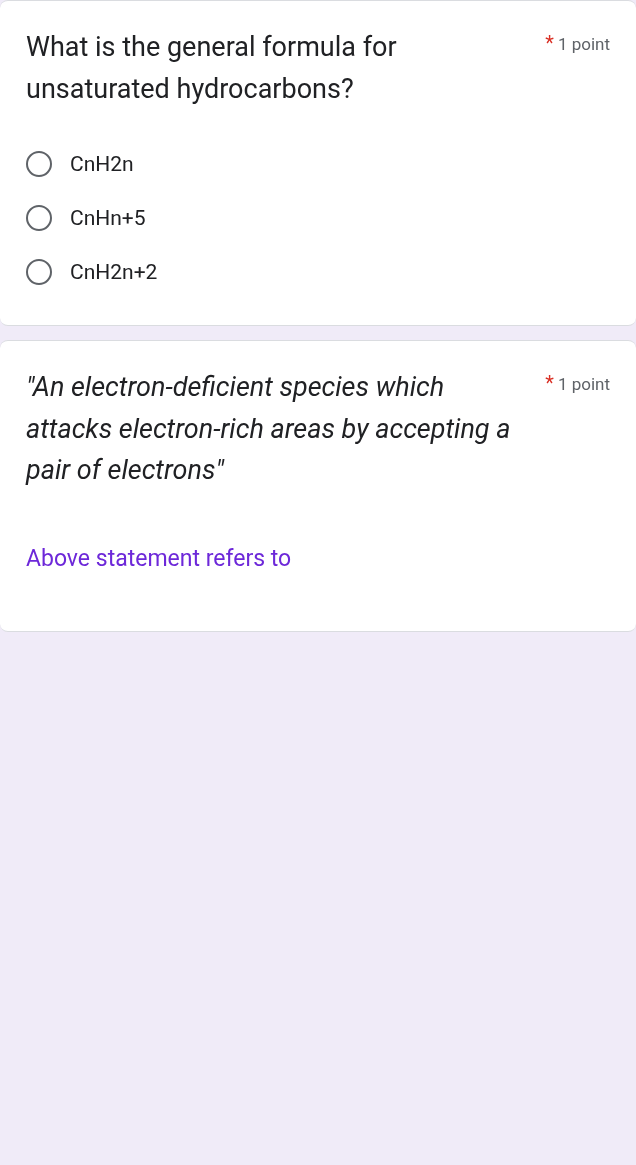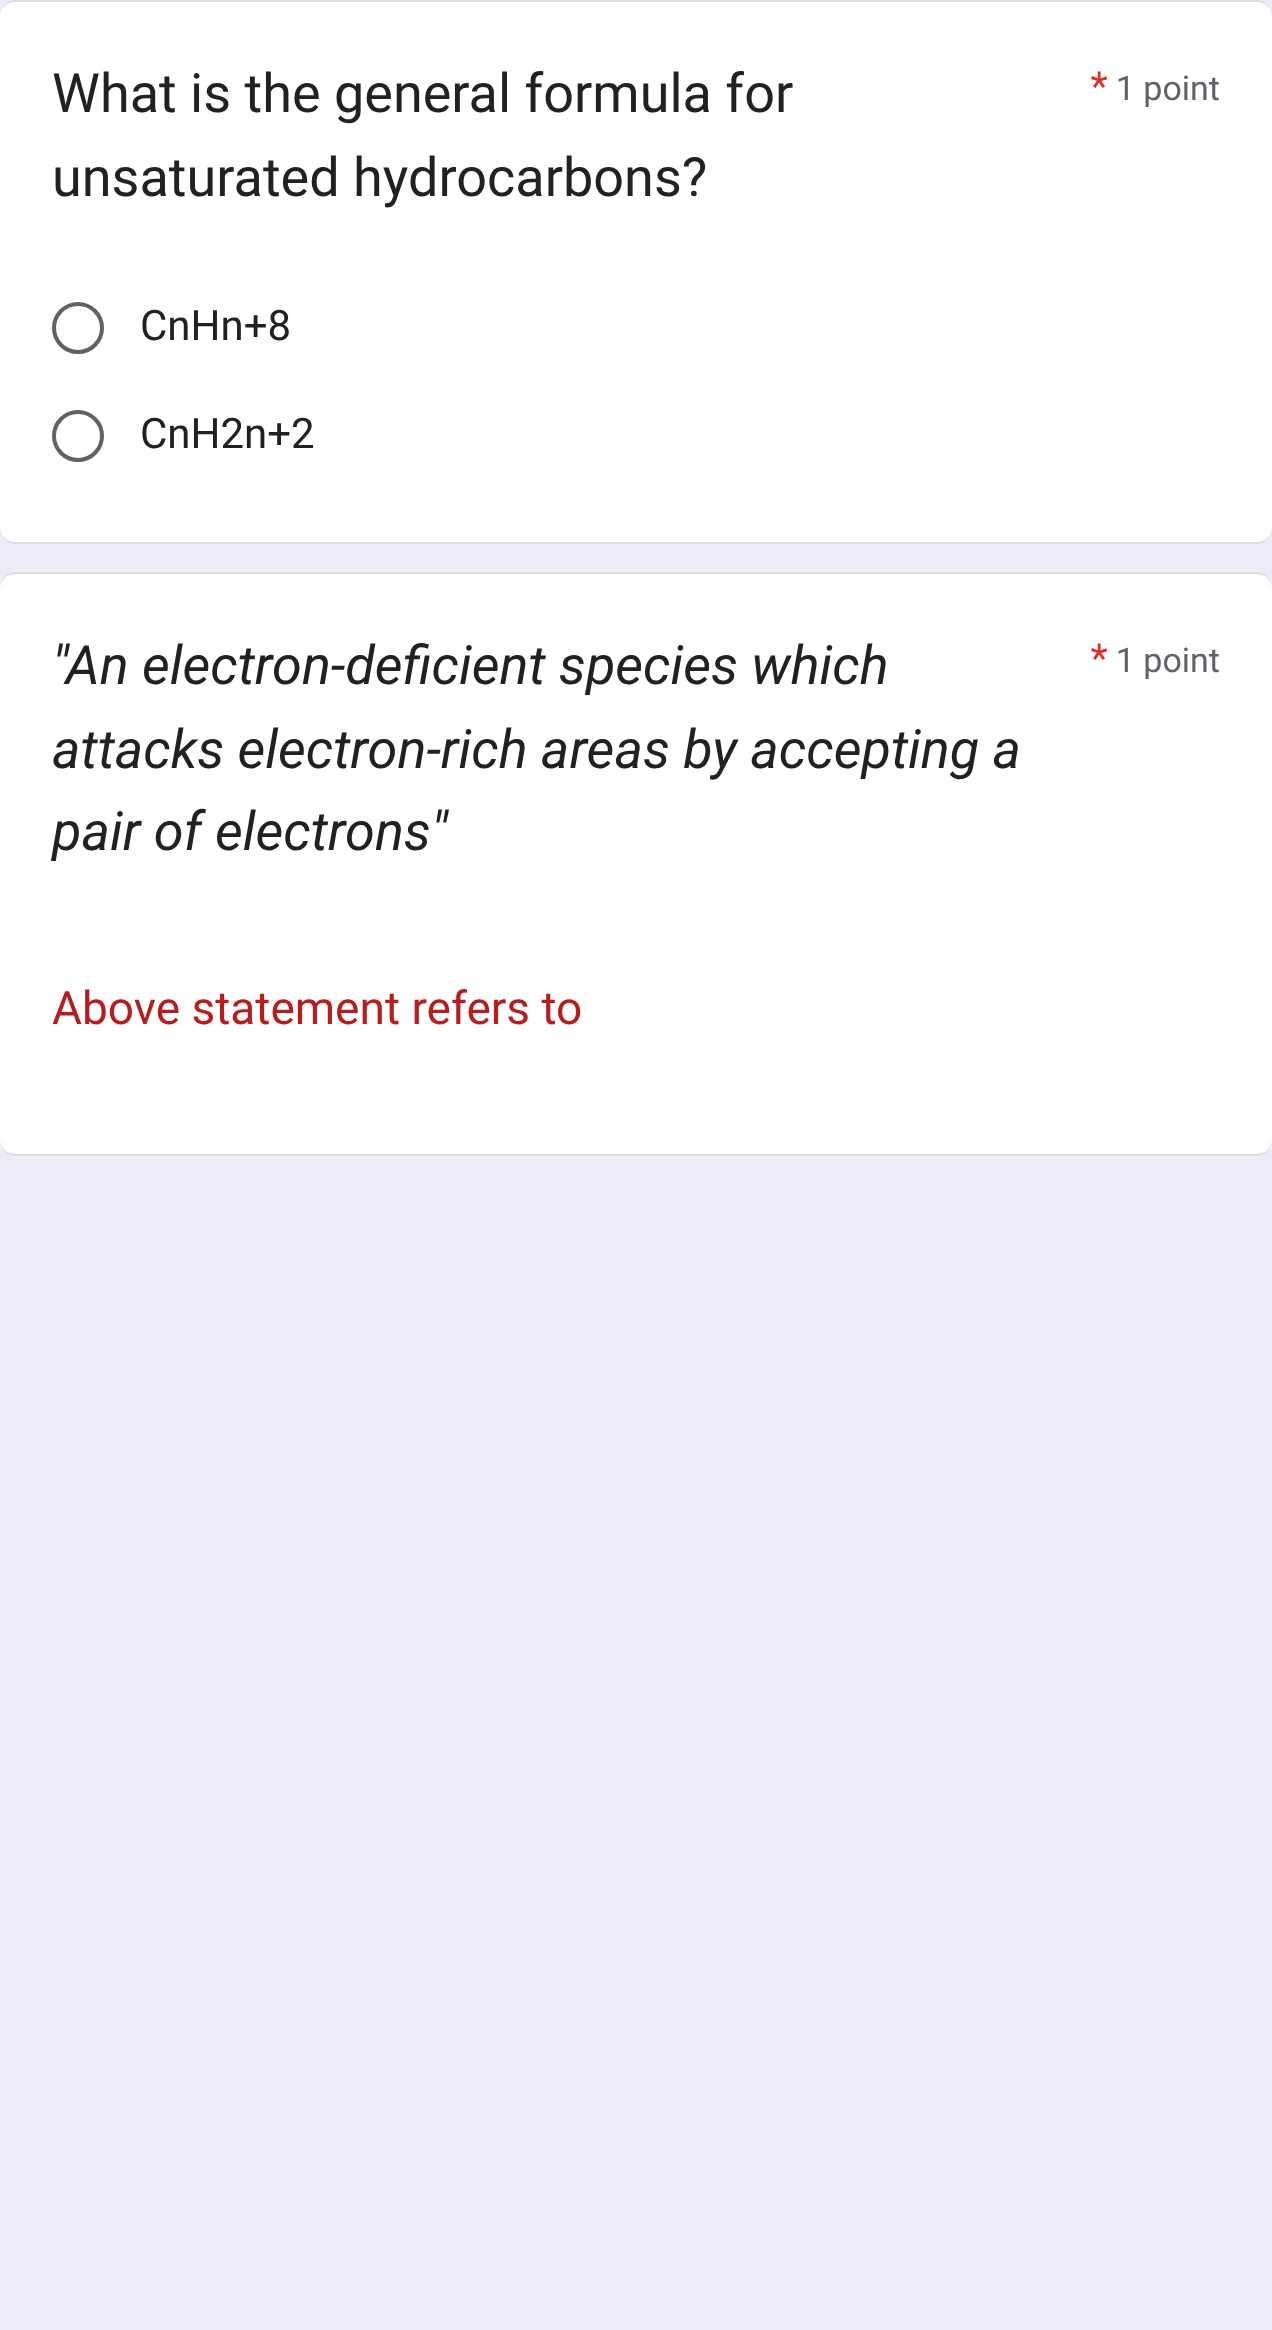--- a/index.html
+++ b/index.html
@@ -39,21 +39,21 @@
     white-space: nowrap;
     padding-top: 4px;
   }
   .required-star {
     color: #d93025;
     font-size: 20px;
     margin-right: 4px;
   }
   .subtext {
     font-size: 23px;
-    color: #b91c1c;
+    color: #6d28d9;
     line-height: 1.5;
     margin-top: 50px;
     margin-bottom: 24px;
   }
   .options {
     display: flex;
     flex-direction: column;
     gap: 8px;
   }
   .option {
@@ -81,21 +81,25 @@
 <div class="card">
   <div class="q-header">
     <div class="q-title">What is the general formula for unsaturated hydrocarbons?</div>
     <div class="points">
       <span class="required-star">*</span><span>1 point</span>
     </div>
   </div>
   <div class="options">
     <label class="option">
       <span class="radio"></span>
-      <span class="option-label">CnHn+8</span>
+      <span class="option-label">CnH2n</span>
+    </label>
+    <label class="option">
+      <span class="radio"></span>
+      <span class="option-label">CnHn+5</span>
     </label>
     <label class="option">
       <span class="radio"></span>
       <span class="option-label">CnH2n+2</span>
     </label>
   </div>
 </div>
 
 <div class="card">
   <div class="q-header">

